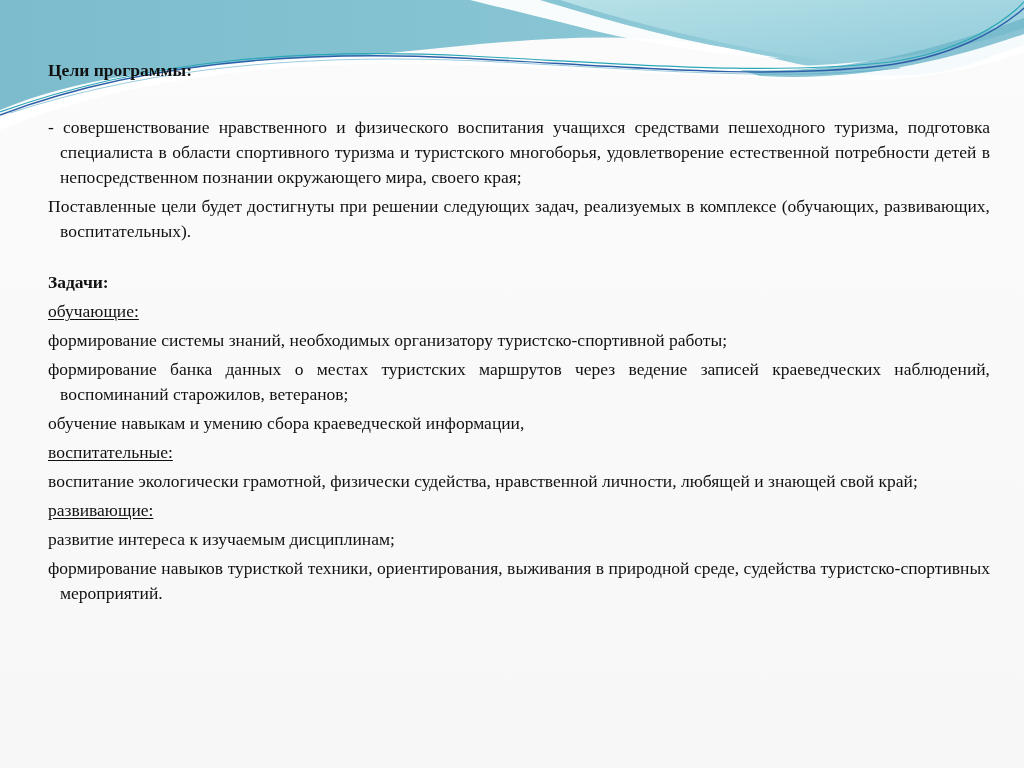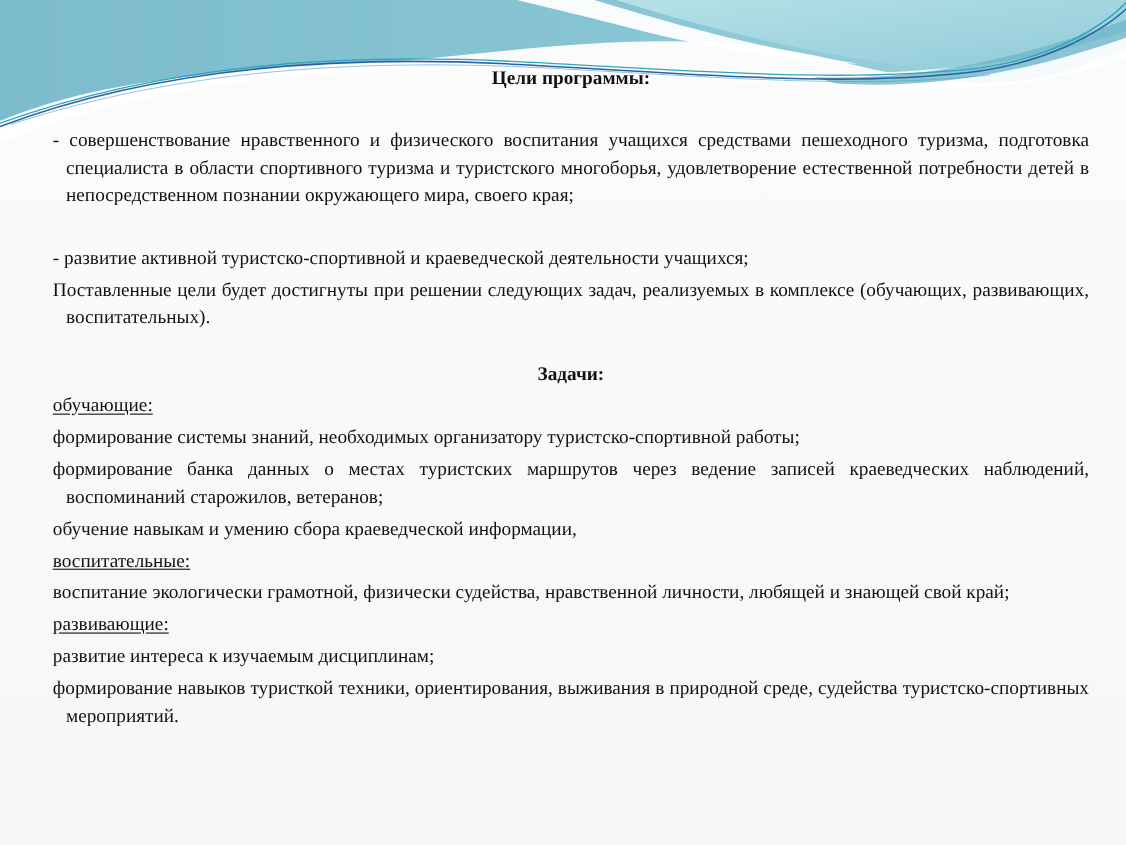--- a/index.html
+++ b/index.html
@@ -34,21 +34,20 @@
       width: 942px;
       z-index: 2;
       font-size: 17.5px;
       line-height: 25px;
     }
     .heading {
       font-weight: bold;
       margin: 0;
       font-size: 17.5px;
       line-height: 25px;
-      text-align: center;
     }
     .heading.goals { margin-bottom: 1px; }
     .heading.tasks { margin-top: 26px; margin-bottom: 4px; }
     .para {
       margin: 0 0 4px 0;
       text-align: justify;
       text-align-last: left;
       padding-left: 12px;
       text-indent: -12px;
     }
@@ -94,21 +93,20 @@
     <path d="M0,115 C140,62 300,50 460,58 C620,66 760,80 880,66 C950,58 1000,30 1024,8" fill="none" stroke="#2c5fa8" stroke-width="1.4"></path>
     <path d="M0,112 C150,58 310,48 470,56 C630,64 770,76 890,62 C960,52 1005,22 1024,2" fill="none" stroke="#2aa7b8" stroke-width="1.2"></path>
     <path d="M10,113 C160,64 320,54 480,61 C640,69 780,82 900,68" fill="none" stroke="#4aa3c4" stroke-width="0.8" opacity="0.7"></path>
   </svg>
 
   <div class="content">
 
     <p class="heading goals">Цели программы:</p>
 
     <p class="para dash">- совершенствование нравственного и физического воспитания учащихся средствами пешеходного туризма, подготовка специалиста в области спортивного туризма и туристского многоборья, удовлетворение естественной потребности детей в непосредственном познании окружающего мира, своего края;</p>
-    <p class="para dash">- развитие активной туристско-спортивной и краеведческой деятельности учащихся;</p>
     <p class="para">Поставленные цели будет достигнуты при решении следующих задач, реализуемых в комплексе (обучающих, развивающих, воспитательных).</p>
 
     <p class="heading tasks">Задачи:</p>
 
     <p class="subhead">обучающие:</p>
     <p class="para">формирование системы знаний, необходимых организатору туристско-спортивной работы;</p>
     <p class="para">формирование банка данных о местах туристских маршрутов через ведение записей краеведческих наблюдений, воспоминаний старожилов, ветеранов;</p>
     <p class="para">обучение навыкам и умению сбора краеведческой информации,</p>
 
     <p class="subhead">воспитательные:</p>

